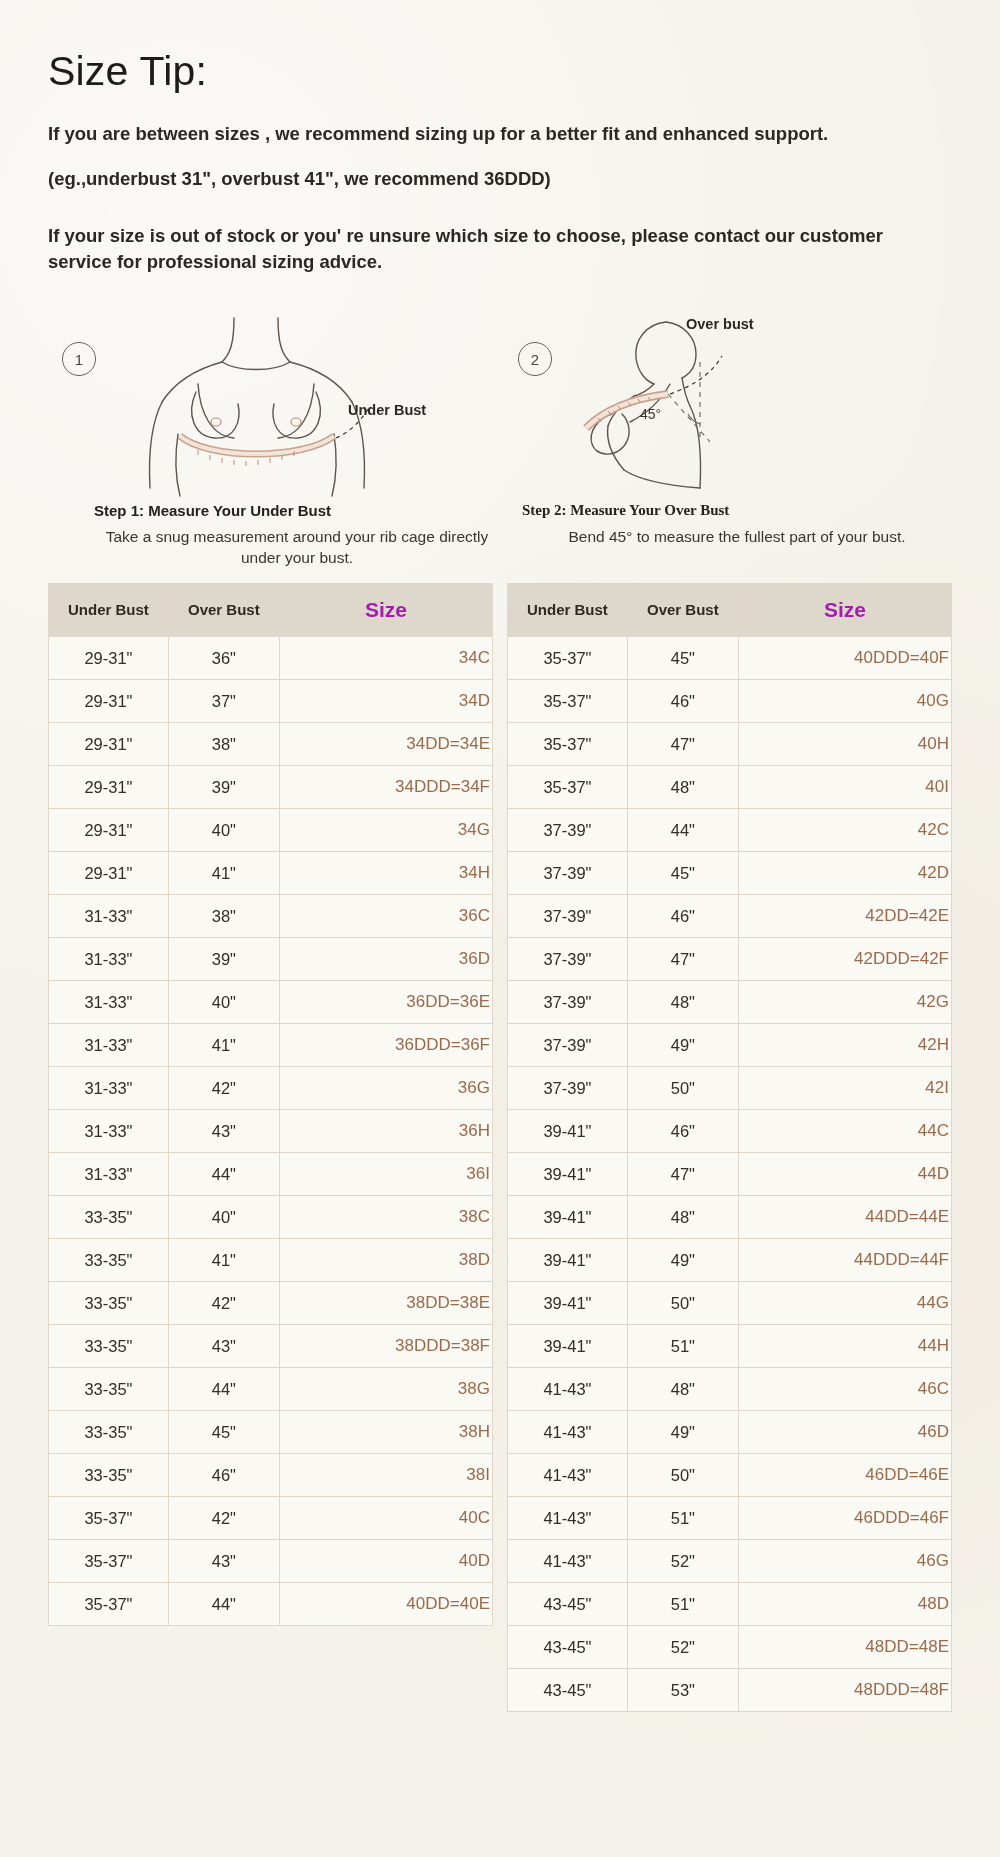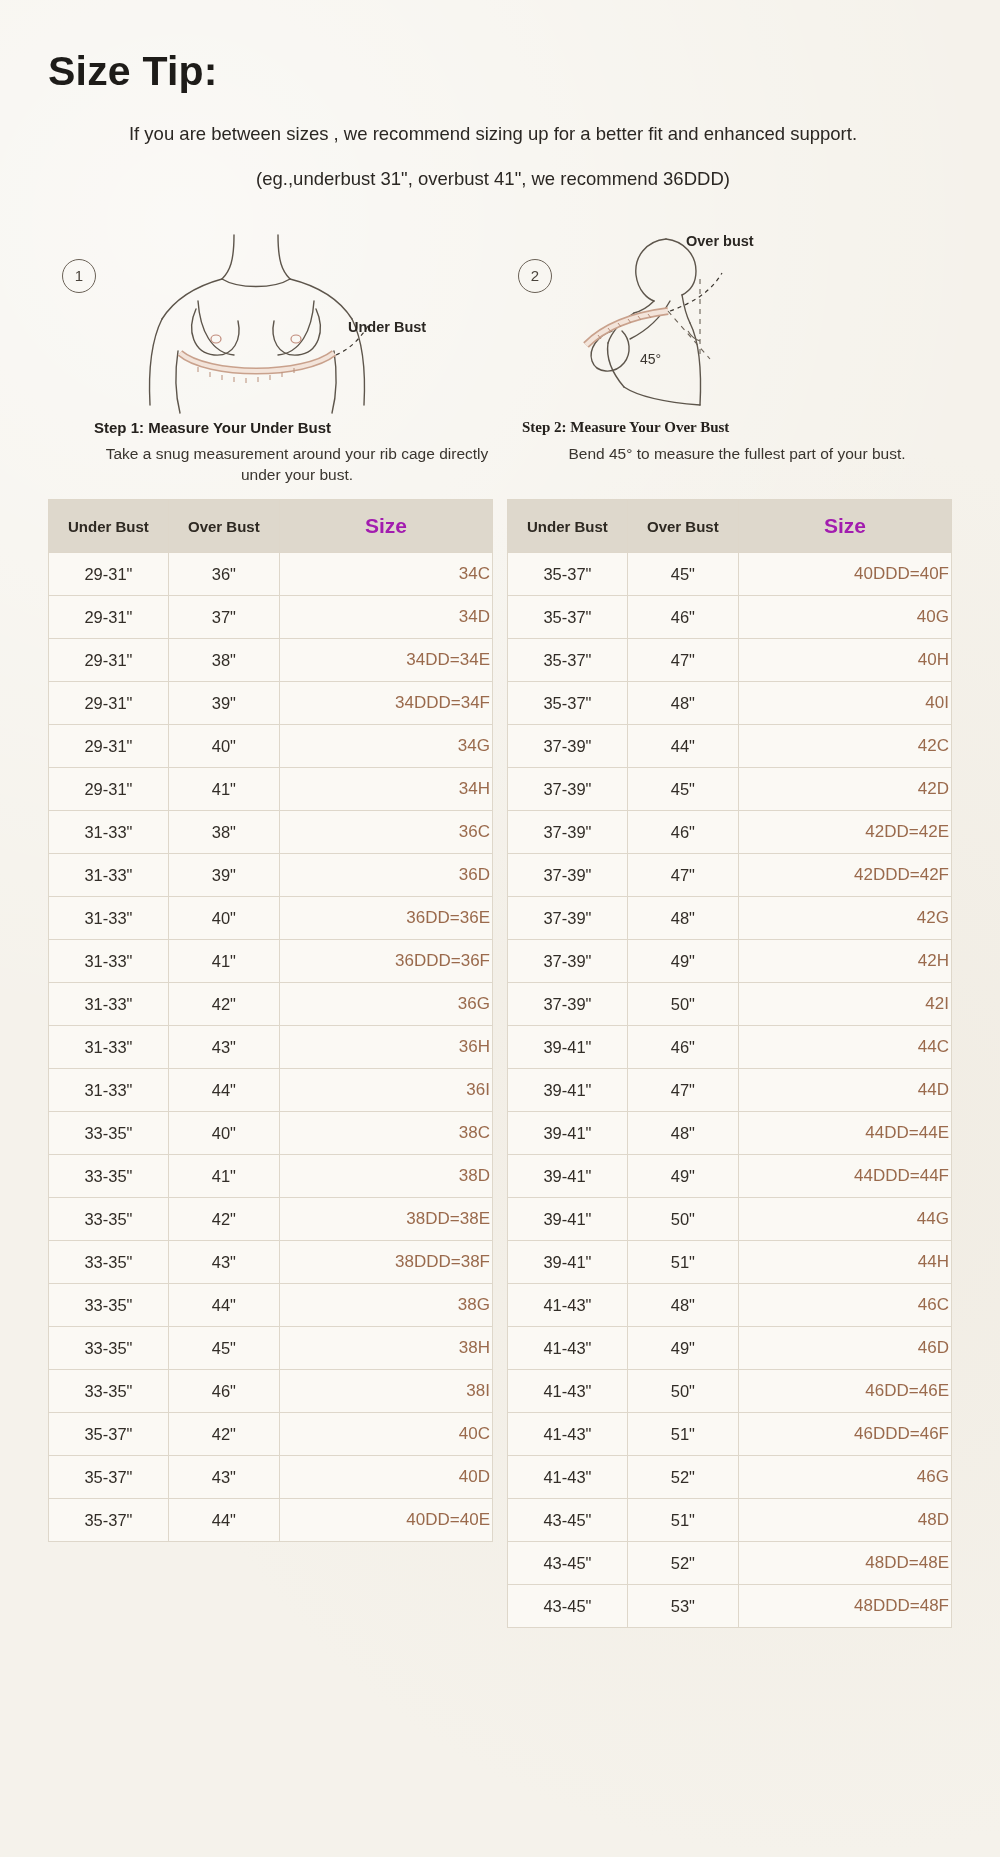--- a/index.html
+++ b/index.html
@@ -20,33 +20,32 @@
     box-sizing: border-box;
     padding: 40px 48px 20px 48px;
     background:
       radial-gradient(circle at 18% 12%, rgba(255,255,255,0.55), rgba(255,255,255,0) 45%),
       radial-gradient(circle at 82% 62%, rgba(236,230,219,0.5), rgba(255,255,255,0) 50%),
       #f5f2eb;
     position: relative;
   }
   h1.title {
     font-size: 41px;
-    font-weight: bold;
+    font-weight: normal;
     letter-spacing: 0.2px;
     margin: 8px 0 26px 0;
     color: #1e1c19;
   }
   p.intro {
     font-size: 18.5px;
     line-height: 1.45;
-    font-weight: normal;
+    font-weight: bold;
     margin: 0 0 18px 0;
     color: #2b2723;
     max-width: 890px;
-    text-align: center;
   }
   p.intro.spaced { margin-top: 30px; }
 
   
   .steps {
     display: flex;
     margin-top: 34px;
     margin-bottom: 10px;
   }
   .step {
@@ -147,20 +146,21 @@
 </style>
 </head>
 <body>
 
 <div class="page">
 
   <h1 class="title">Size Tip:</h1>
 
   <p class="intro">If you are between sizes , we recommend sizing up for a better fit and enhanced support.</p>
   <p class="intro">(eg.,underbust 31", overbust 41", we recommend 36DDD)</p>
+  <p class="intro spaced">If your size is out of stock or you' re unsure which size to choose, please contact our customer service for professional sizing advice.</p>
 
   <div class="steps">
 
     <div class="step step1">
       <div class="step-figure">
         <div class="circle-num">1</div>
 
         <svg width="420" height="190" viewBox="0 0 420 190" style="position:absolute; left:90px; top:0;">
           <g fill="none" stroke="#5d554b" stroke-width="1.4" stroke-linecap="round">
 
@@ -247,21 +247,21 @@
           </g>
 
           <path d="M120 84 C142 76, 160 66, 172 46" fill="none" stroke="#3b352e" stroke-width="1.2" stroke-dasharray="4 4"></path>
 
           <path d="M150 52 L150 128" stroke="#6b6257" stroke-width="1.1" stroke-dasharray="5 5" fill="none"></path>
           <path d="M118 84 L160 132" stroke="#6b6257" stroke-width="1.1" stroke-dasharray="5 5" fill="none"></path>
           <path d="M150 114 A 22 22 0 0 1 138 104" stroke="#6b6257" stroke-width="1.1" fill="none"></path>
         </svg>
 
         <div class="fig-label label-over" style="left:186px; top:6px;">Over bust</div>
-        <div class="fig-label label-45" style="left:140px; top:124px;">45°</div>
+        <div class="fig-label label-45" style="left:140px; top:96px;">45°</div>
       </div>
       <div class="step-title">Step 2: Measure Your Over Bust</div>
       <div class="step-desc">Bend 45° to measure the fullest part of your bust.</div>
     </div>
   </div>
 
   <div class="tables">
 
     <div class="tablewrap">
       <table>

